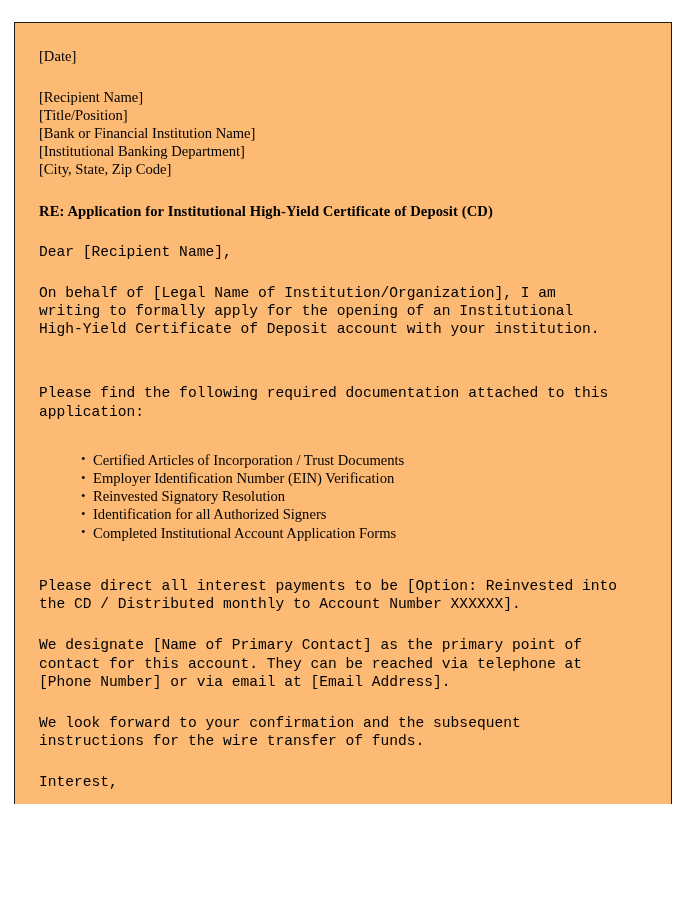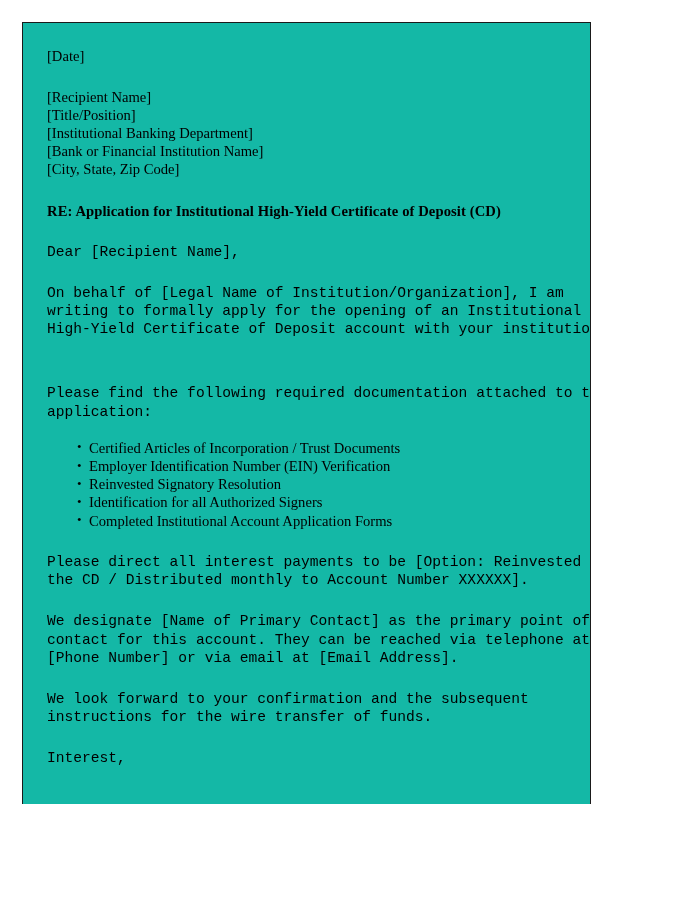--- a/index.html
+++ b/index.html
@@ -11,30 +11,30 @@
     width: 700px;
     height: 900px;
     overflow: hidden;
     font-family: "Liberation Serif", "DejaVu Serif", serif;
     color: #000000;
   }
 
   
   #page-sheet {
     position: absolute;
-    left: 22px;
+    left: 14px;
     top: 22px;
-    width: 569px;
+    width: 658px;
     height: 782px;
     box-sizing: border-box;
     border-left: 1.4px solid #1a1a1a;
     border-right: 1.4px solid #1a1a1a;
     border-top: 1.4px solid #1a1a1a;
     border-bottom: none;
-    background: #14b8a6;
+    background: #fdba74;
     overflow: hidden;
   }
 
   #letter-body {
     position: absolute;
     left: 24px;
     top: 24px;
     width: 580px;
     font-size: 14.6px;
     line-height: 18.1px;
@@ -59,21 +59,21 @@
     font-family: Liberation Mono, monospace;
   }
 
   .subject {
     margin: 0;
     font-weight: bold;
     letter-spacing: 0.1px;
   }
 
   ul.doc-list {
-    margin: 0;
+    margin: 12px;
     padding: 0 0 0 42px;
     list-style: none;
   }
   ul.doc-list li {
     position: relative;
     line-height: 18.2px;
     padding-left: 0;
   }
   ul.doc-list li::before {
     content: "\2022";
@@ -89,22 +89,22 @@
 <div id="page-sheet">
   <div id="letter-body">
 
     <div class="block line">[Date]</div>
 
     <div class="gap-md"></div>
 
     <div class="block">
       <div class="line">[Recipient Name]</div>
       <div class="line">[Title/Position]</div>
+      <div class="line">[Bank or Financial Institution Name]</div>
       <div class="line">[Institutional Banking Department]</div>
-      <div class="line">[Bank or Financial Institution Name]</div>
       <div class="line">[City, State, Zip Code]</div>
     </div>
 
     <div class="gap-md"></div>
 
     <p class="subject">RE: Application for Institutional High-Yield Certificate of Deposit (CD)</p>
 
     <div class="gap-md"></div>
 
     <p class="para">Dear [Recipient Name],</p>

